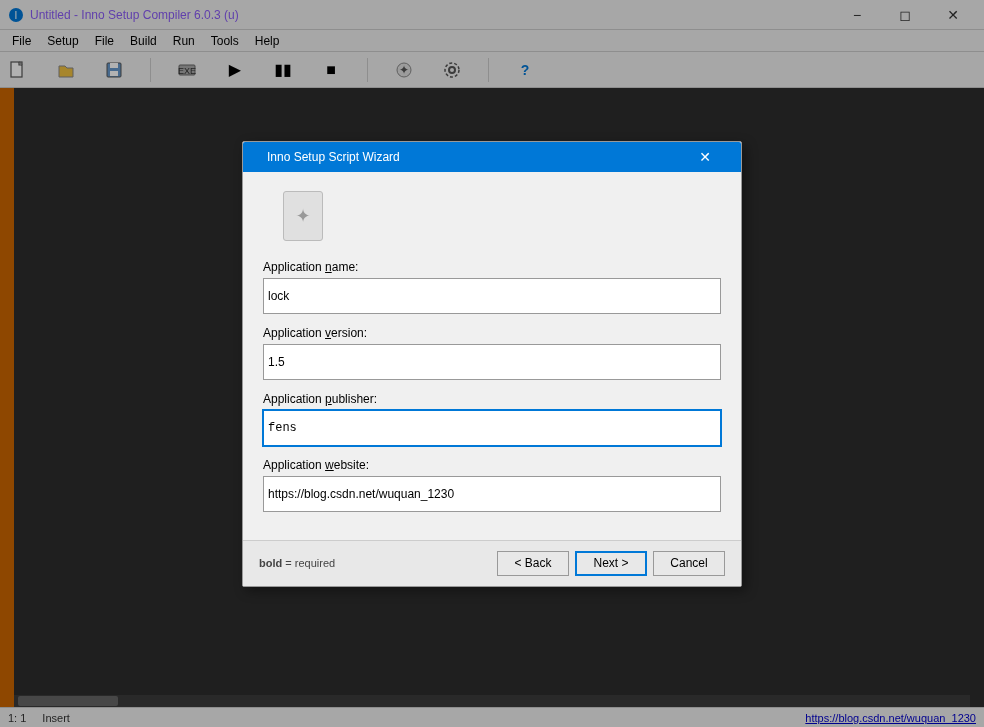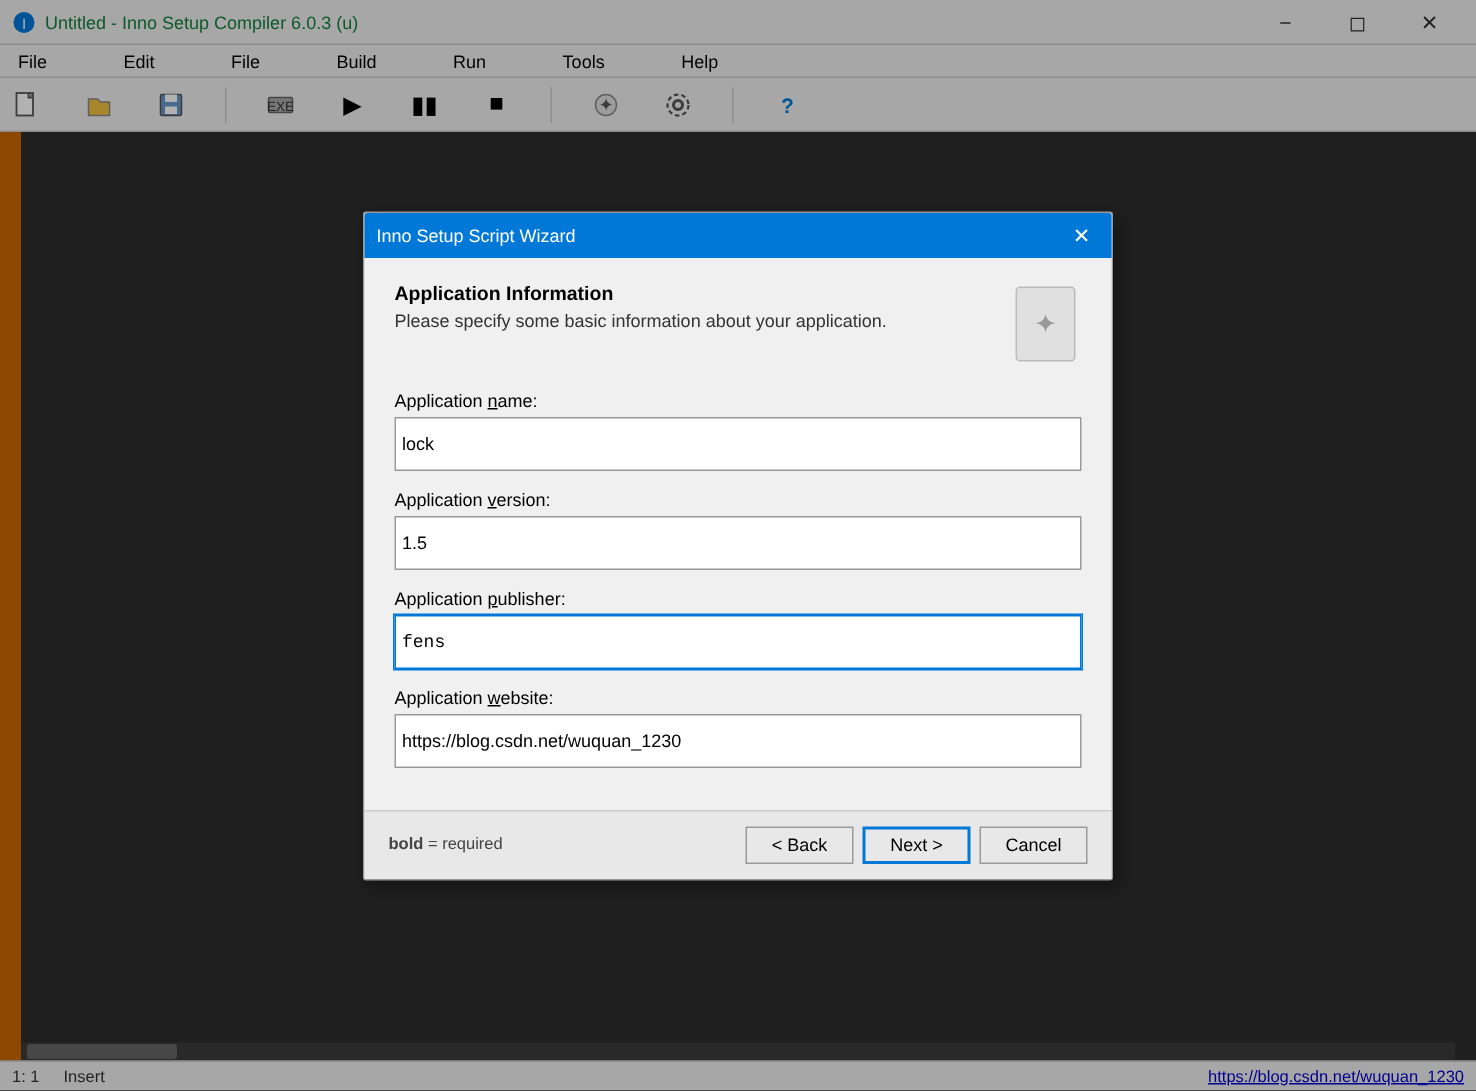--- a/index.html
+++ b/index.html
@@ -26,21 +26,21 @@
     .title-bar-icon {
       width: 16px;
       height: 16px;
       margin-right: 6px;
       display: flex;
       align-items: center;
       justify-content: center;
     }
     .title-bar-text {
       font-size: 12px;
-      color: #15803d;
+      color: #8b5cf6;
       flex: 1;
     }
     .title-bar-controls {
       display: flex;
       gap: 2px;
     }
     .title-bar-btn {
       width: 46px;
       height: 30px;
       border: none;
@@ -54,21 +54,20 @@
     }
 
     
     .menu-bar {
       background: #f0f0f0;
       height: 22px;
       display: flex;
       align-items: center;
       padding: 0 4px;
       border-bottom: 1px solid #ccc;
-      gap: 35px;
     }
     .menu-item {
       padding: 2px 8px;
       font-size: 12px;
       cursor: pointer;
       color: #000;
     }
 
     
     .toolbar {
@@ -160,21 +159,21 @@
       border: 1px solid #999;
       box-shadow: 4px 4px 12px rgba(0,0,0,0.4);
       width: 500px;
       border-radius: 2px;
     }
     .dialog-title-bar {
       background: #0078d7;
       height: 30px;
       display: flex;
       align-items: center;
-      padding: 0 8px;
+      padding: 0 24px;
       border-radius: 2px 2px 0 0;
     }
     .dialog-title-text {
       color: white;
       font-size: 12px;
       flex: 1;
     }
     .dialog-close-btn {
       width: 24px;
       height: 24px;
@@ -328,21 +327,21 @@
   <span class="title-bar-text">Untitled - Inno Setup Compiler 6.0.3 (u)</span>
   <div class="title-bar-controls">
     <button class="title-bar-btn">−</button>
     <button class="title-bar-btn">◻</button>
     <button class="title-bar-btn close">✕</button>
   </div>
 </div>
 
 <div class="menu-bar">
   <span class="menu-item">File</span>
-  <span class="menu-item">Edit</span>
+  <span class="menu-item">Setup</span>
   <span class="menu-item">File</span>
   <span class="menu-item">Build</span>
   <span class="menu-item">Run</span>
   <span class="menu-item">Tools</span>
   <span class="menu-item">Help</span>
 </div>
 
 <div class="toolbar">
   <button class="toolbar-btn" title="New">
     <svg width="18" height="18" viewBox="0 0 18 18">
@@ -411,24 +410,20 @@
   <div class="dialog">
 
     <div class="dialog-title-bar">
       <span class="dialog-title-text">Inno Setup Script Wizard</span>
       <button class="dialog-close-btn">✕</button>
     </div>
 
     <div class="dialog-body">
 
       <div class="dialog-header-section">
-        <div class="dialog-header-text">
-          <div class="dialog-section-title">Application Information</div>
-          <div class="dialog-section-desc">Please specify some basic information about your application.</div>
-        </div>
         <div class="dialog-icon">
           <div class="book-icon"></div>
         </div>
       </div>
 
       <div class="form-group">
         <label class="form-label">
           Application <span>n</span>ame:
         </label>
         <input type="text" class="form-input" value="lock" style="">

